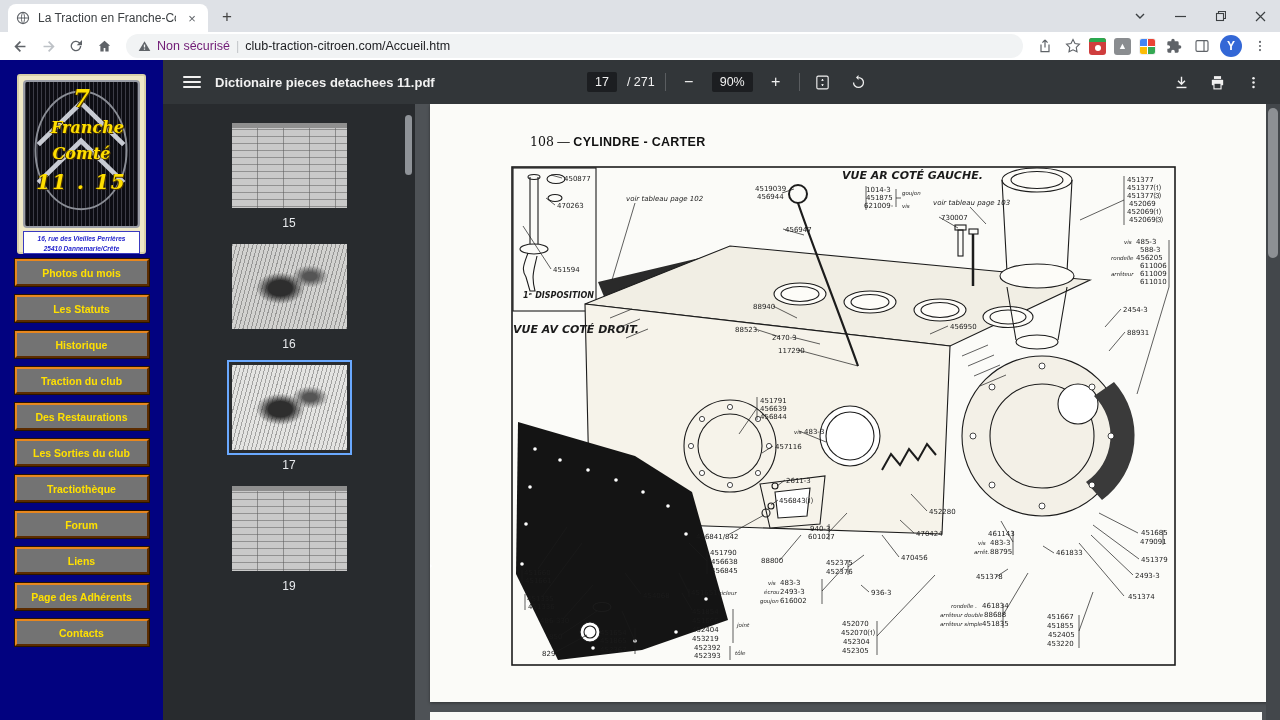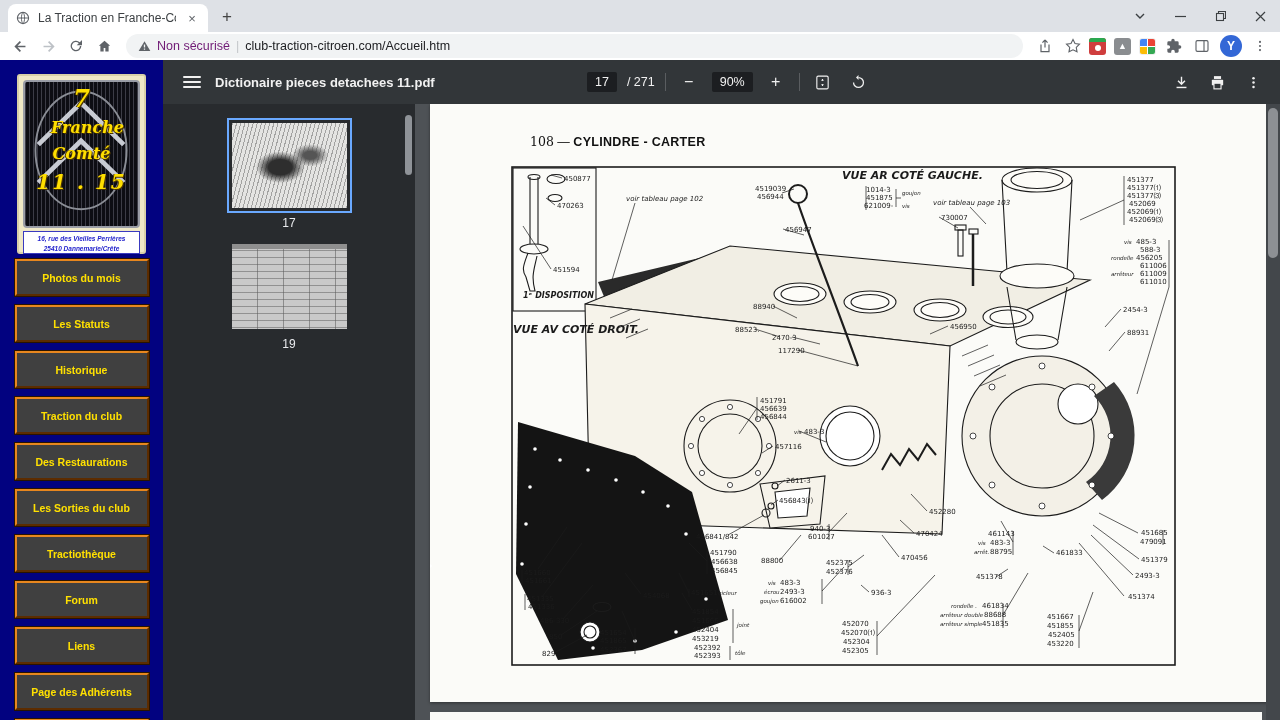--- a/index.html
+++ b/index.html
@@ -36,21 +36,21 @@
   .logo{position:absolute;left:17px;top:14px;width:129px;height:180px;background:#efe8c6;border:2px solid #d8d0a8;border-radius:3px;padding:4px;}
   .grille{position:relative;width:100%;height:148px;background:#101016 repeating-linear-gradient(90deg,#3c3c46 0 1px,#0d0d13 1px 4px);border:2px solid #9a9da6;border-radius:4px;overflow:hidden;}
   .grille svg{position:absolute;inset:0;}
   .lg{position:absolute;width:100%;text-align:center;font-family:"DejaVu Serif",serif;font-style:italic;font-weight:bold;color:#ffdf00;text-shadow:1px 1px 0 #4a3400,-1px 0 0 #4a3400;}
   .lg1{top:2px;font-size:24px;}
   .lg2{top:36px;font-size:16px;padding-left:12px;}
   .lg3{top:62px;font-size:16px;}
   .lg4{top:88px;font-size:20px;letter-spacing:2px;}
   .addr{margin-top:3px;background:#fff;border:1px solid #3a3ac0;height:23px;text-align:center;font-size:6.5px;font-weight:bold;font-style:italic;color:#2222cc;line-height:1.55;padding-top:2px;}
   .nav{position:absolute;left:0;top:199px;width:163px;display:flex;flex-direction:column;align-items:center;gap:9px;}
-  .nav-btn{width:134px;height:37px;background:#404040;border:2px solid;border-color:#e8871e #5c2c00 #5c2c00 #e8871e;box-shadow:0 0 0 1px #2a1400;color:#ffe000;font-size:10.5px;font-weight:bold;display:flex;align-items:center;justify-content:center;white-space:nowrap;}
+  .nav-btn{width:134px;height:27px;background:#737373;border:2px solid;border-color:#e8871e #5c2c00 #5c2c00 #e8871e;box-shadow:0 0 0 1px #2a1400;color:#ffe000;font-size:10.5px;font-weight:bold;display:flex;align-items:center;justify-content:center;white-space:nowrap;}
 
   
   .pdfapp{flex:1;display:flex;flex-direction:column;min-width:0;}
   .pdfbar{height:44px;background:#323639;display:flex;align-items:center;position:relative;color:#f1f1f1;flex:none;}
   .hamb{width:18px;margin:0 14px 0 20px;display:flex;flex-direction:column;gap:3px;}
   .hamb i{height:2px;background:#f1f1f1;border-radius:1px;}
   .pdftitle{font-size:13px;font-weight:bold;color:#f1f1f1;}
   .pcenter{position:absolute;left:424px;display:flex;align-items:center;gap:10px;font-size:12.5px;}
   .dbox{background:#1c1e21;border-radius:2px;padding:3px 8px;min-width:20px;text-align:center;}
   .tsep{width:1px;height:18px;background:#5a5d60;}
@@ -273,20 +273,28 @@
                 <circle cx="12" cy="12" r="2"></circle>
                 <circle cx="12" cy="19" r="2"></circle>
               </svg>
             </div>
         </div>
       </div>
 
       <div class="pdfbody">
         <div class="thumbs" id="thumbs">
           <div class="tscroll"></div>
+        <div class="twrap">
+              <div class="timg table"></div>
+              <div class="tnum">15</div>
+            </div>
+            <div class="twrap">
+              <div class="timg diagram"></div>
+              <div class="tnum">16</div>
+            </div>
             <div class="twrap sel">
               <div class="timg diagram"></div>
               <div class="tnum">17</div>
             </div>
             <div class="twrap">
               <div class="timg table"></div>
               <div class="tnum">19</div>
             </div>
           </div>
         <div class="viewer">

